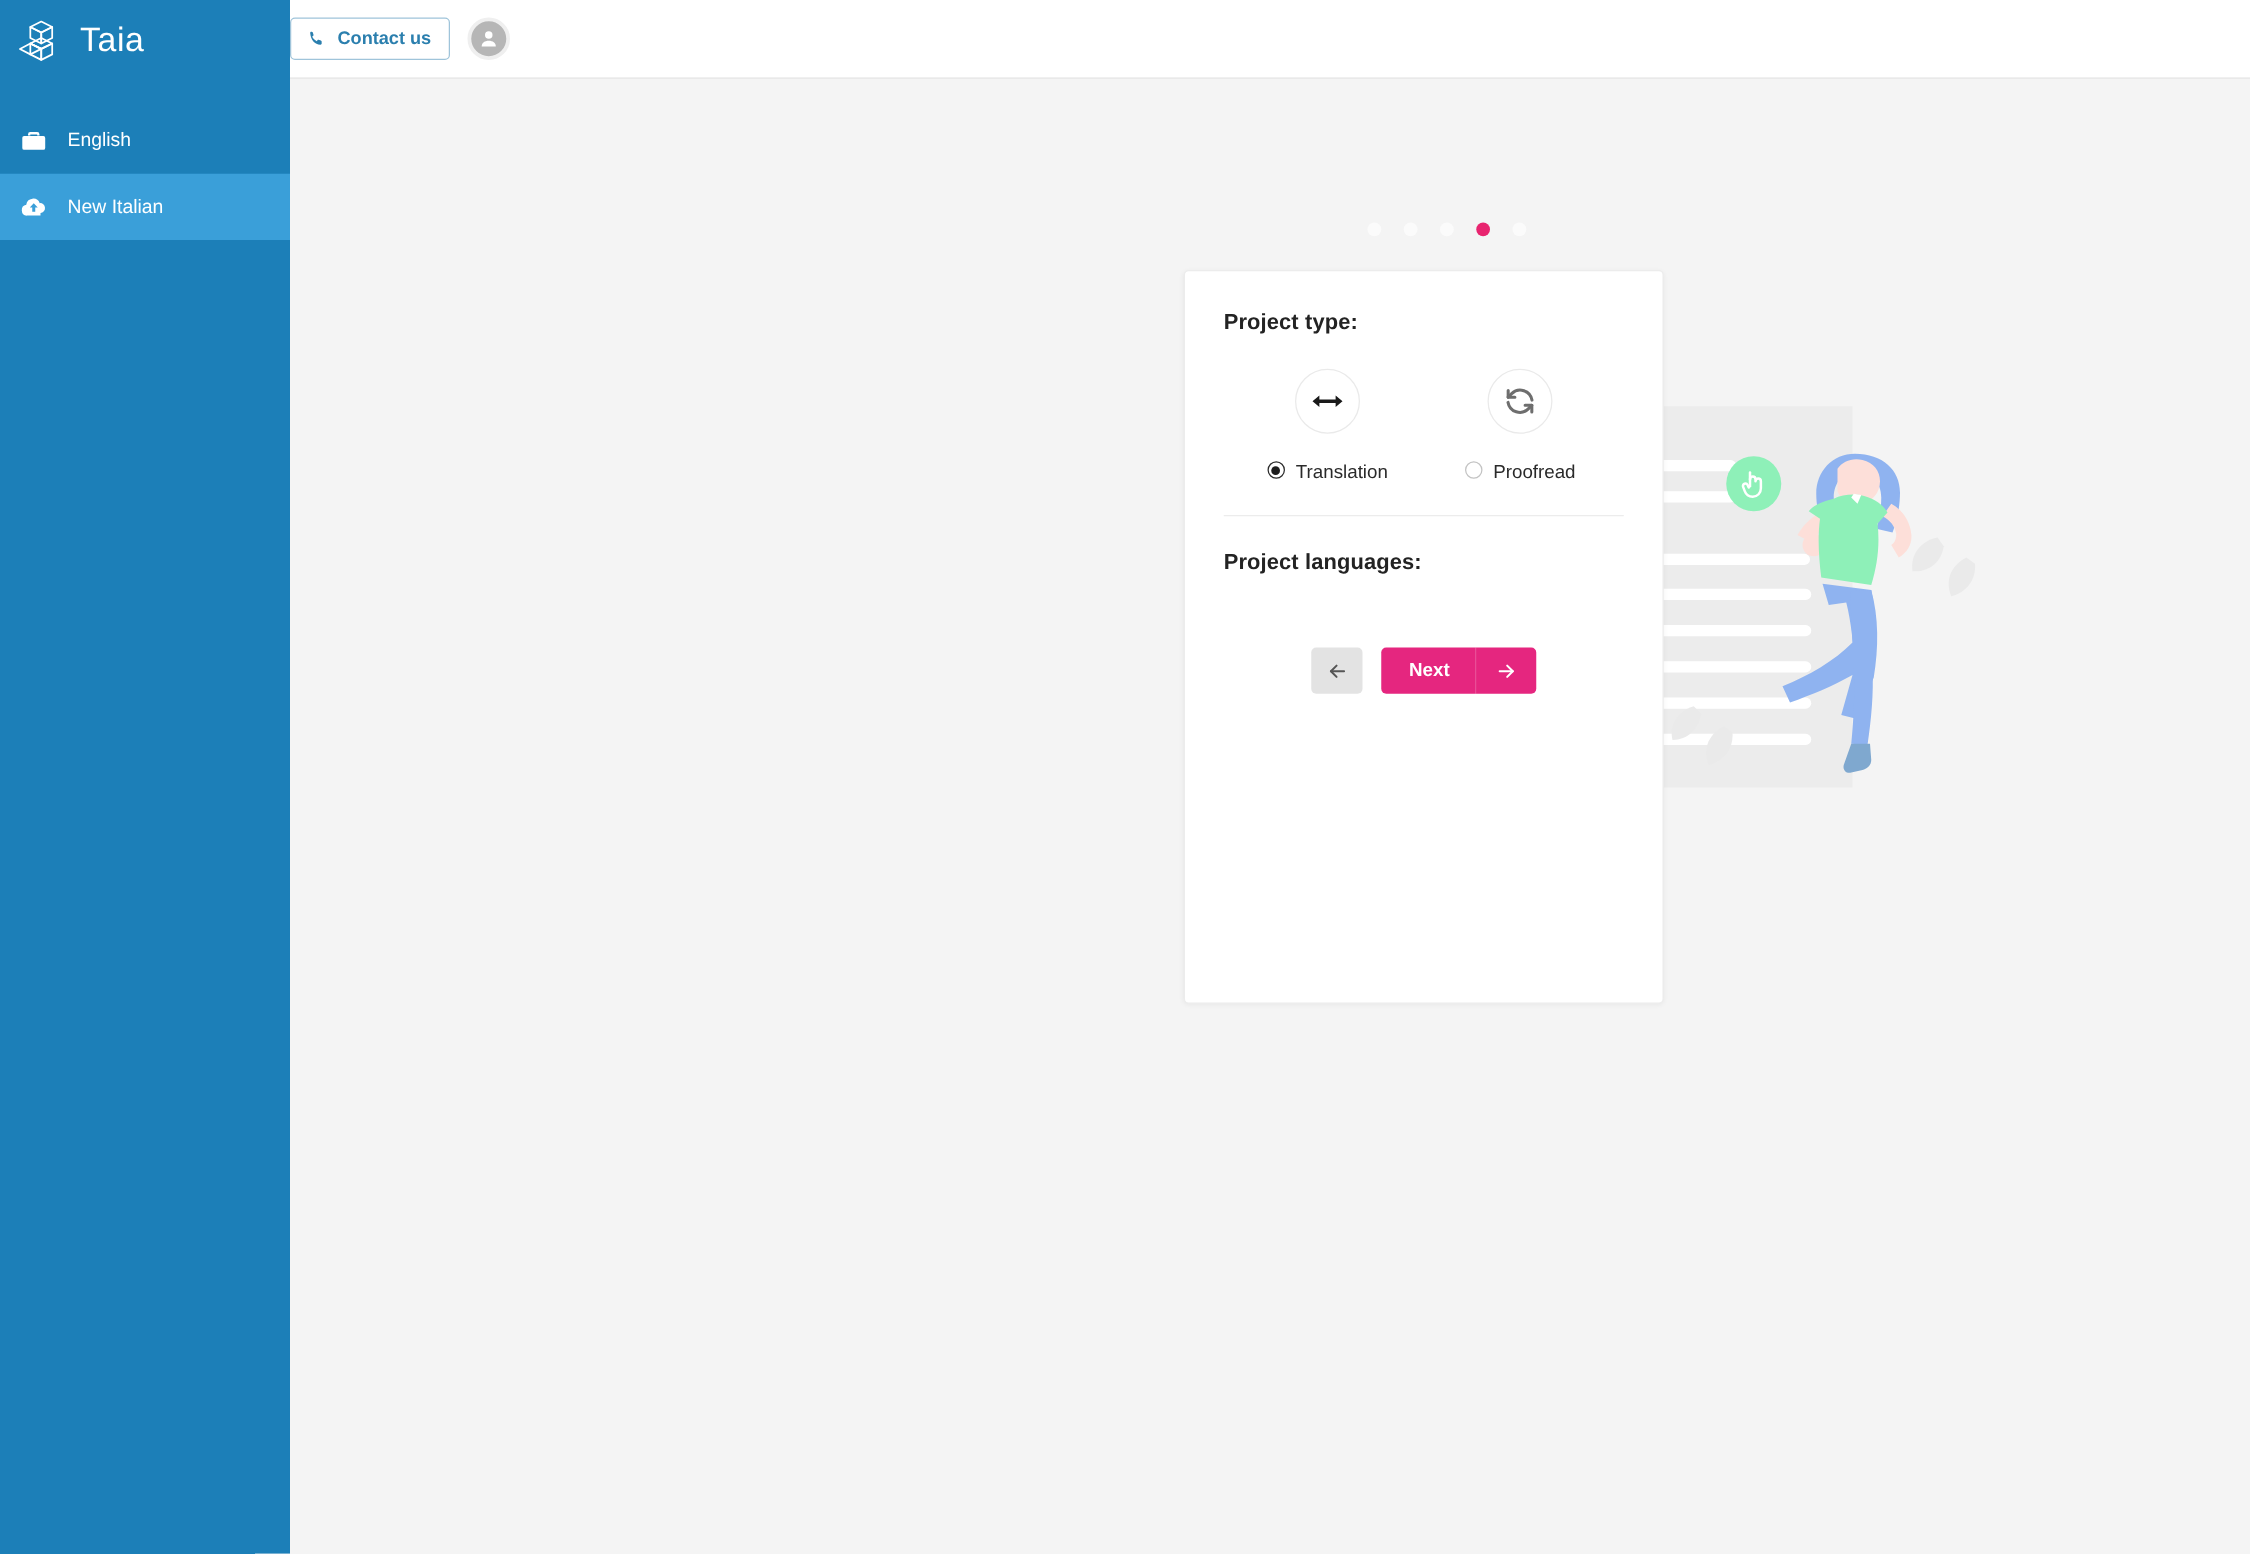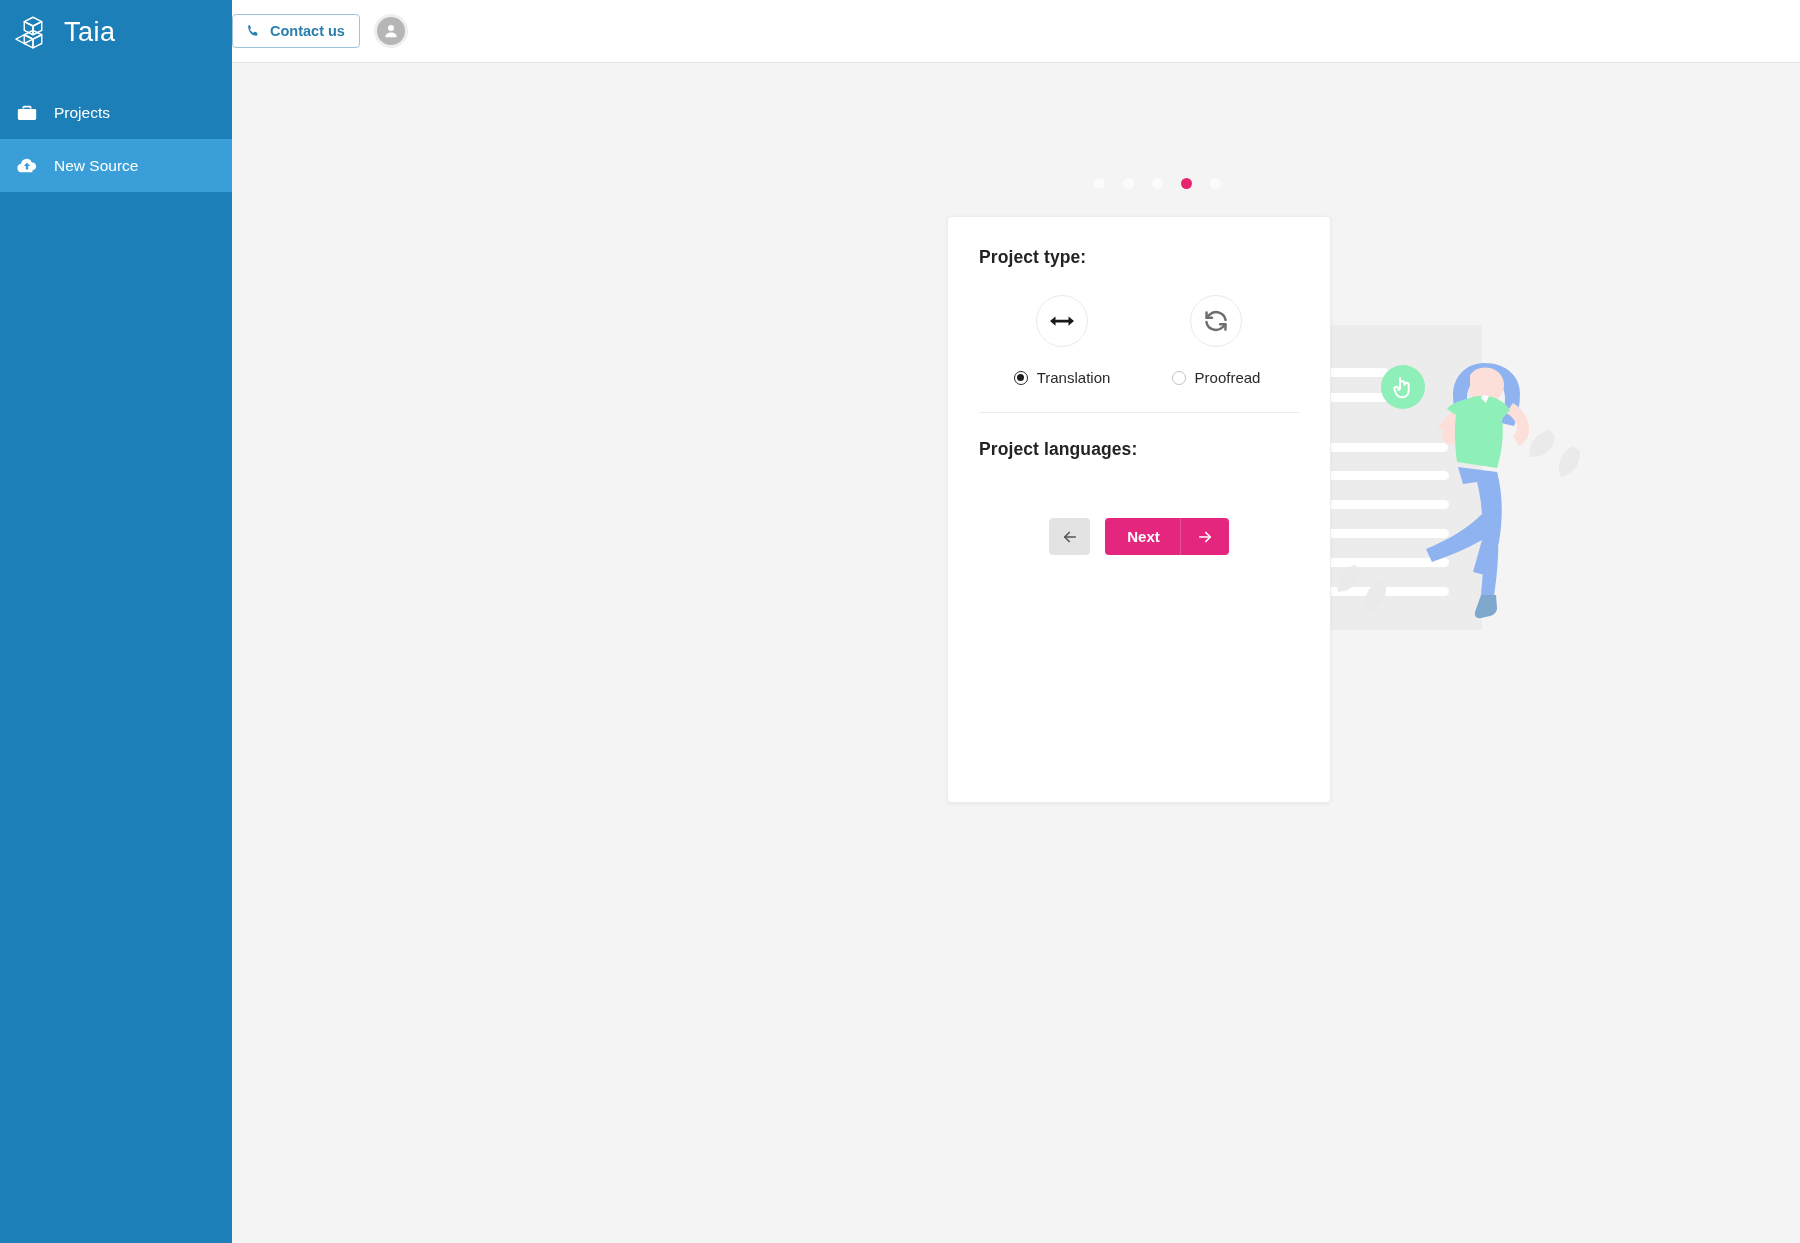--- a/index.html
+++ b/index.html
@@ -114,21 +114,21 @@
     display: flex; margin-top: 27px; padding: 0 6px;
   }
   .type-opt { width: 50%; display: flex; flex-direction: column; align-items: center; }
   .type-circle {
     width: 52px; height: 52px; border-radius: 50%;
     border: 1px solid #eaeaea;
     display: flex; align-items: center; justify-content: center;
     background: #fff;
   }
   .type-label-row {
-    display: flex; align-items: center; gap: 9px;
+    display: flex; align-items: flex-start; gap: 9px;
     margin-top: 22px;
   }
   .radio {
     width: 14px; height: 14px; border-radius: 50%;
     border: 1px solid #9d9d9d; background: #fff;
     display: flex; align-items: center; justify-content: center;
     cursor: pointer; flex: 0 0 14px;
   }
   .radio.checked { border-color: #2b2b2b; }
   .radio.checked::after {
@@ -217,30 +217,30 @@
     </div>
 
     <nav class="nav">
       <div class="nav-item">
         <span class="nav-icon">
           <svg width="22" height="22" viewBox="0 0 24 24" fill="#ffffff">
             <path d="M9 4h6a2 2 0 0 1 2 2v1h-2V6H9v1H7V6a2 2 0 0 1 2-2z"></path>
             <rect x="2" y="7.5" width="20" height="12" rx="1.6"></rect>
           </svg>
         </span>
-        <span class="nav-label">Projects</span>
+        <span class="nav-label">English</span>
       </div>
       <div class="nav-item active">
         <span class="nav-icon">
           <svg width="24" height="24" viewBox="0 0 24 24" fill="#ffffff">
             <path d="M6.4 18.5A4.4 4.4 0 0 1 6 9.8a5.6 5.6 0 0 1 10.8-1.3 3.9 3.9 0 0 1 .6 7.8v2h-11z"></path>
             <path d="M12 8.6l3.2 3.4h-2v3.4h-2.4V12h-2z" fill="#3a9fd9"></path>
           </svg>
         </span>
-        <span class="nav-label">New Source</span>
+        <span class="nav-label">New Italian</span>
       </div>
     </nav>
   </aside>
 
   <div class="main">
 
     <header class="topbar">
       <button class="contact-btn">
         <span style="display:flex;">
           <svg class="phone-ico" viewBox="0 0 24 24" fill="#2b7fae">

